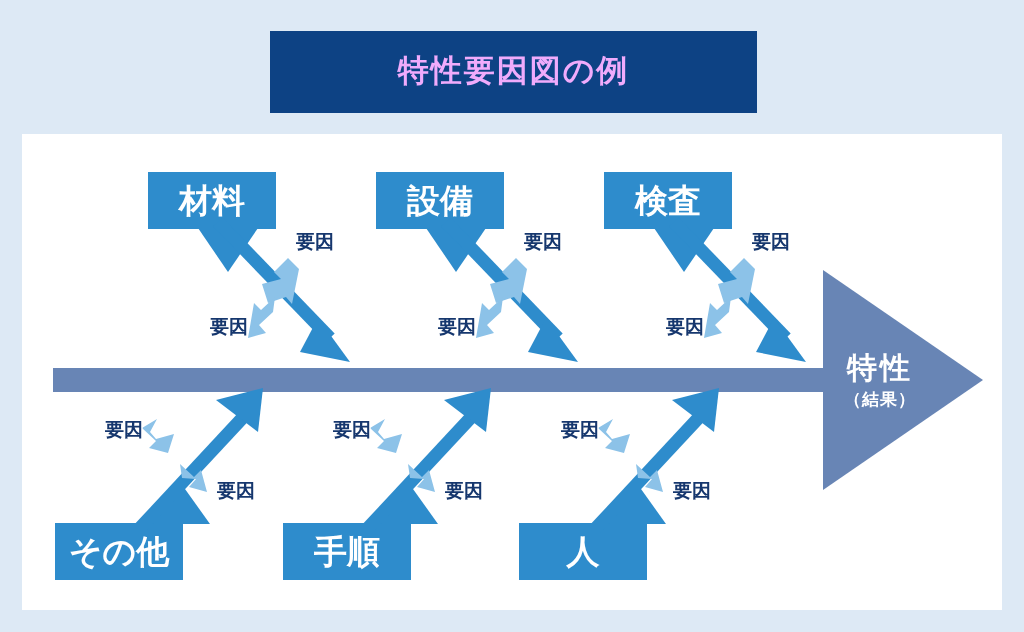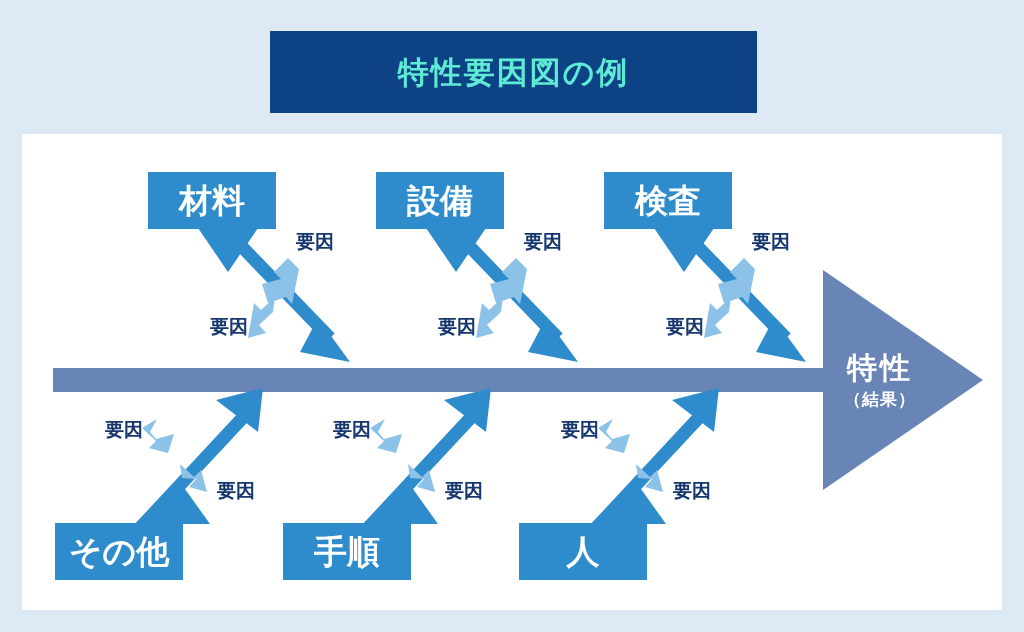--- a/index.html
+++ b/index.html
@@ -27,26 +27,26 @@
     top: 31px;
     width: 487px;
     height: 82px;
     background: #0d4284;
     display: flex;
     align-items: center;
     justify-content: center;
     box-sizing: border-box;
   }
   .title-banner .title-text {
-    color: #5eead4;
+    color: #f0abfc;
     font-size: 31px;
     font-weight: bold;
     letter-spacing: 2px;
     line-height: 1;
-    font-family: Liberation Serif, serif;
+    font-family: Liberation Mono, monospace;
   }
   .canvas-panel {
     position: absolute;
     left: 22px;
     top: 134px;
     width: 980px;
     height: 476px;
     background: #ffffff;
   }
   .diagram-svg {

